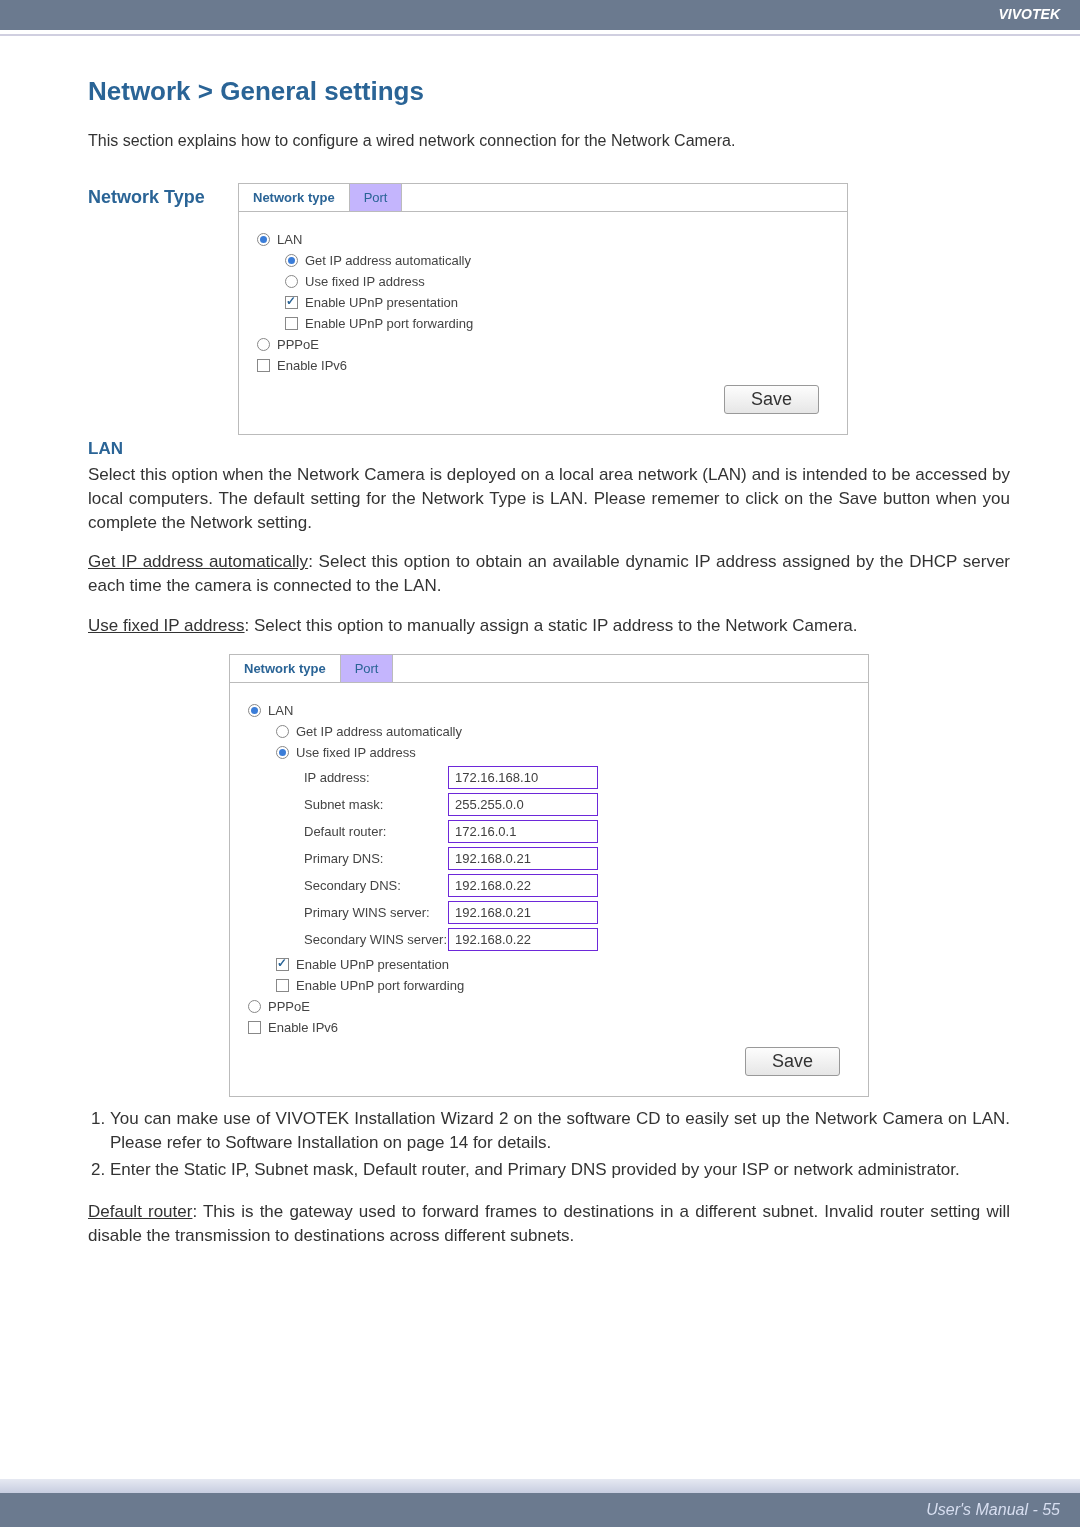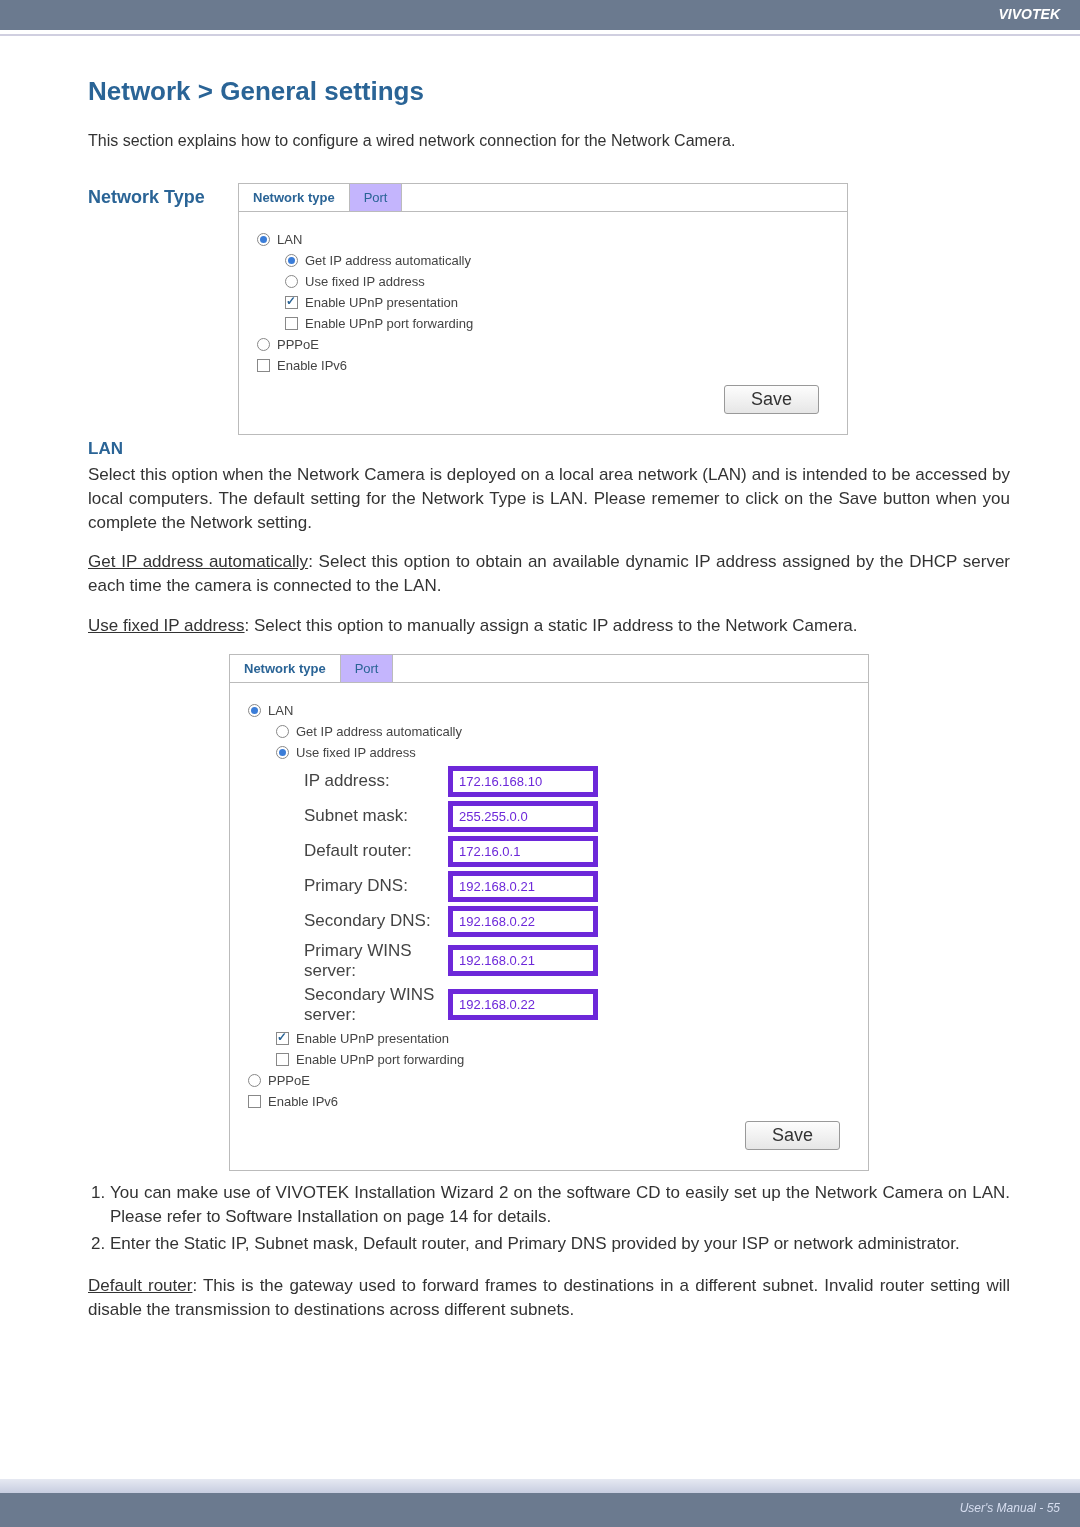--- a/index.html
+++ b/index.html
@@ -138,50 +138,50 @@
   }
   .underline { text-decoration: underline; }
   .field-row {
     display: flex;
     align-items: center;
     margin: 4px 0;
   }
   .field-label {
     width: 200px;
     padding-left: 56px;
-    font-size: 17px;
+    font-size: 13px;
   }
   .field-input {
-    border: 5px solid #6d28d9;
+    border: 1px solid #6d28d9;
     padding: 3px 6px;
     font-size: 13px;
     width: 150px;
     background: #fff;
-    color: #6d28d9;
+    color: #404040;
   }
   ol.notes {
     font-size: 17px;
     line-height: 1.4;
     margin: 10px 0 18px 0;
     padding-left: 22px;
   }
   ol.notes li { margin-bottom: 4px; text-align: justify; }
   .footer-bar {
     position: absolute;
     bottom: 0; left: 0; right: 0;
     height: 34px;
     background: #6b7a8f;
   }
   .footer-bar .pg {
     position: absolute;
     right: 20px;
     top: 8px;
     color: #d7def0;
     font-style: italic;
-    font-size: 12px;
+    font-size: 16px;
   }
   .footer-fade {
     position: absolute;
     bottom: 34px; left: 0; right: 0;
     height: 14px;
     background: linear-gradient(#e6e9f2, #c7cde0);
   }
 </style>
 </head>
 <body>

